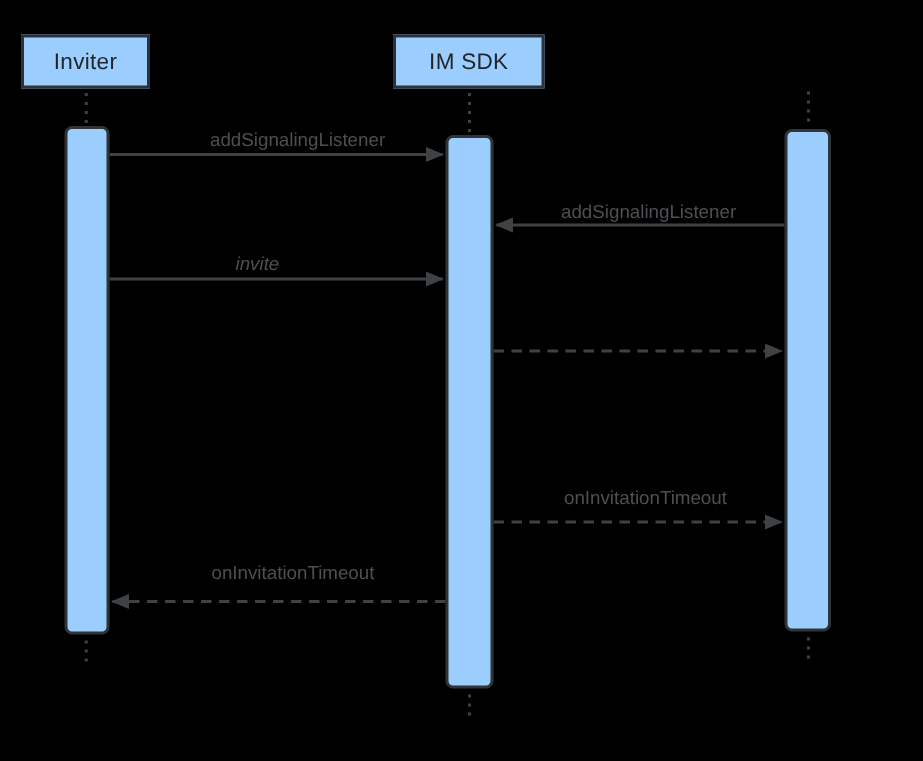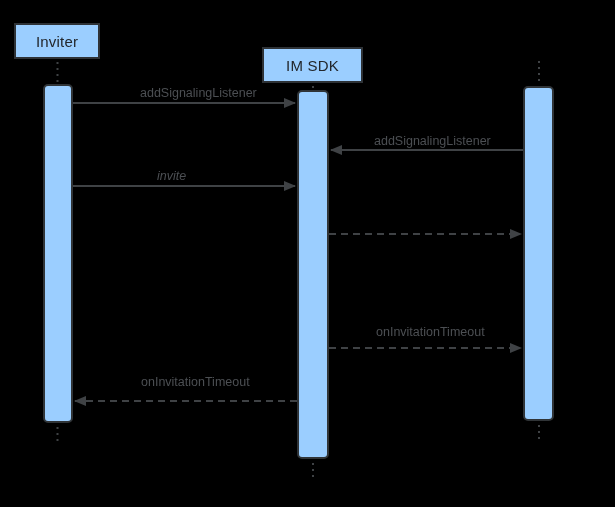--- a/index.html
+++ b/index.html
@@ -70,21 +70,21 @@
     <line x1="523" y1="150" x2="331" y2="150" stroke="#3f4245" stroke-width="2" marker-end="url(#arrow)"></line>
     <line x1="73" y1="186" x2="295" y2="186" stroke="#3f4245" stroke-width="2" marker-end="url(#arrow)"></line>
     <line x1="329" y1="234" x2="521" y2="234" stroke="#3f4245" stroke-width="2" stroke-dasharray="7 5" marker-end="url(#arrow)"></line>
     <line x1="329" y1="348" x2="521" y2="348" stroke="#3f4245" stroke-width="2" stroke-dasharray="7 5" marker-end="url(#arrow)"></line>
     <line x1="297" y1="401" x2="75" y2="401" stroke="#3f4245" stroke-width="2" stroke-dasharray="7 5" marker-end="url(#arrow)"></line>
   </svg>
 
   <div class="pbox" style="left:14px;  top:23px; width:86px;  height:36px;">
     <span>Inviter</span>
   </div>
-  <div class="pbox" style="left:262px; top:23px; width:101px; height:36px;margin-top:24px;">
+  <div class="pbox" style="left:262px; top:23px; width:101px; height:36px;">
     <span>IM SDK</span>
   </div>
 
   <div class="bar" style="left:43px;  top:84px; width:30px; height:339px;"></div>
   <div class="bar" style="left:297px; top:90px; width:32px; height:369px;"></div>
   <div class="bar" style="left:523px; top:86px; width:31px; height:335px;"></div>
 
   <div class="msg-label" style="left:119px; top:87px;">addSignalingListener</div>
   <div class="msg-label" style="left:353px; top:135px;">addSignalingListener</div>
   <div class="msg-label" style="left:136px; top:170px;font-style:italic;">invite</div>

